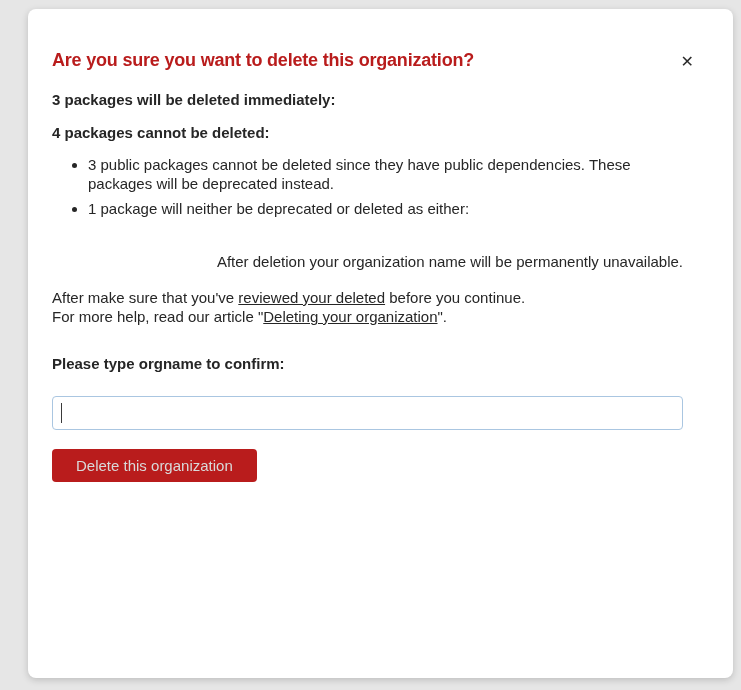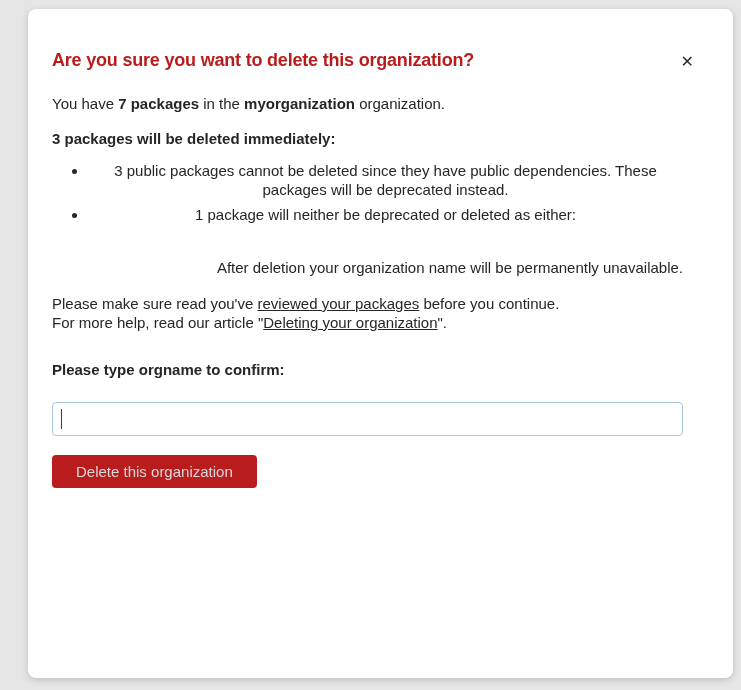--- a/index.html
+++ b/index.html
@@ -32,21 +32,21 @@
     background: none; border: none; padding: 2px;
     font-size: 16px; line-height: 1; color: #2b2b2b;
     cursor: pointer;
     font-family: "DejaVu Sans", sans-serif;
   }
   p { margin: 0; }
   .p-intro    { margin-top: 20px; }
   .h-del      { margin: 16px 0 0; font-size: 15px; line-height: 19px; font-weight: 700; }
   .ul-del     { margin: 14px 0 0; padding-left: 36px; list-style: disc outside; }
   .h-cannot   { margin: 14px 0 0; font-size: 15px; line-height: 19px; font-weight: 700; }
-  .ul-cannot  { margin: 13px 0 0; padding-left: 36px; list-style: disc outside; text-align: center; }
+  .ul-cannot  { margin: 13px 0 0; padding-left: 36px; list-style: disc outside; }
   .ul-cannot > li + li { margin-top: 6px; }
   .ul-sub     { margin: 0; padding-left: 42px; list-style: circle outside; }
   .p-unavailable { margin-top: 34px; text-align: right; }
   .p-review   { margin-top: 17px; }
   .p-help     { }
   .h-confirm  { margin: 28px 0 0; font-size: 15px; line-height: 19px; font-weight: 700; }
   b, strong { font-weight: 700; }
   a.inline-link { color: inherit; text-decoration: underline; cursor: pointer; }
   .input-wrap { position: relative; margin-top: 23px; width: 631px; }
   .confirm-input {
@@ -76,33 +76,33 @@
 </style>
 </head>
 <body>
 
 <div class="modal">
   <button class="close-btn">✕</button>
 
   <div class="content">
     <h1 class="dialog-title">Are you sure you want to delete this organization?</h1>
 
-    <p class="p-intro"><span>You have </span><b>7 packages</b><span> in the </span><b>myorganization</b><span> organization.</span></p>
 
     <p class="h-del">3 packages will be deleted immediately:</p>
 
+    <p class="h-cannot">4 packages cannot be deleted:</p>
     <ul class="ul-cannot">
       <li>3 public packages cannot be deleted since they have public dependencies. These packages will be deprecated instead.</li>
       <li><span>1 package will neither be deprecated or deleted as either:</span>
       </li>
     </ul>
 
     <p class="p-unavailable">After deletion your organization name will be permanently unavailable.</p>
 
-    <p class="p-review"><span>Please make sure read you've </span><a class="inline-link">reviewed your packages</a><span> before you continue.</span></p>
+    <p class="p-review"><span>After make sure that you've </span><a class="inline-link">reviewed your deleted</a><span> before you continue.</span></p>
 
     <p class="p-help"><span>For more help, read our article "</span><a class="inline-link">Deleting your organization</a><span>".</span></p>
 
     <p class="h-confirm">Please type orgname to confirm:</p>
 
     <div class="input-wrap">
       <input type="text" class="confirm-input" placeholder="" style="">
       <div class="caret"></div>
     </div>
 

